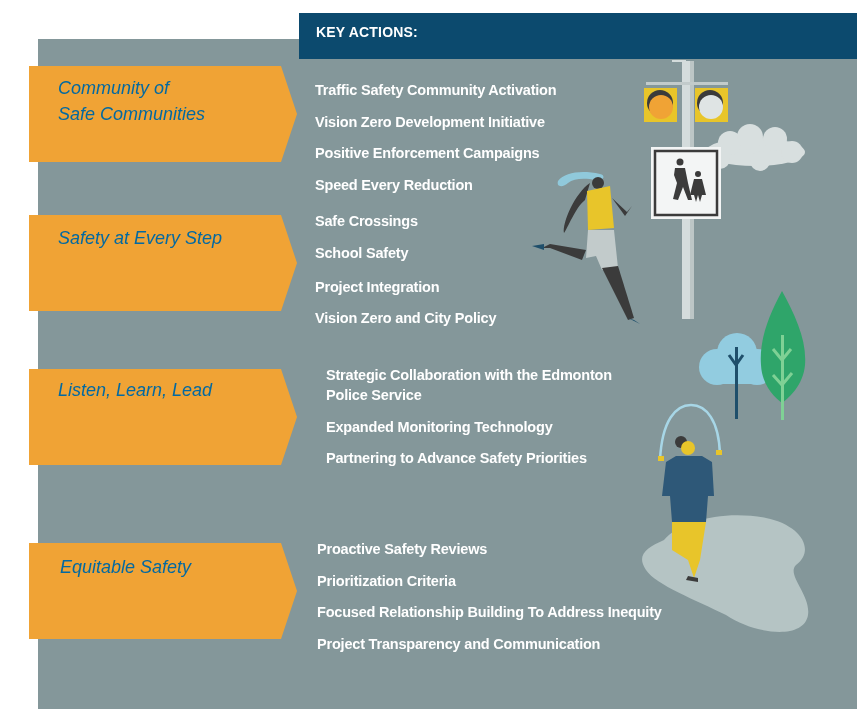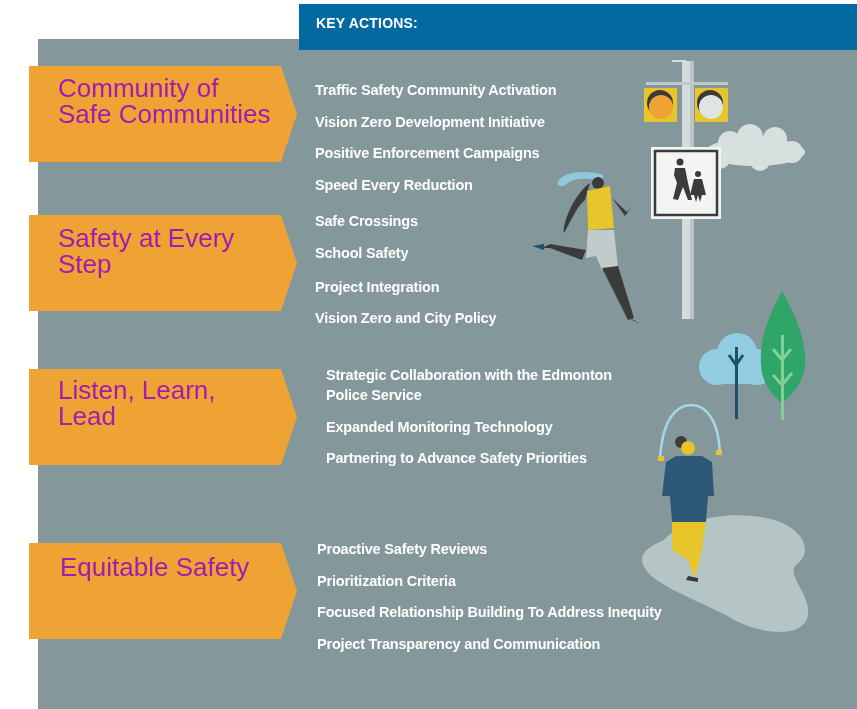--- a/index.html
+++ b/index.html
@@ -1,22 +1,22 @@
 <!DOCTYPE html>
 <html><head>
 <meta charset="utf-8">
 <style>
   html,body{margin:0;padding:0;}
   body{width:857px;height:709px;background:#ffffff;position:relative;overflow:hidden;font-family:"Liberation Sans",sans-serif;}
   .panel{position:absolute;left:38px;top:39px;width:819px;height:670px;background:#84979a;}
-  .header{position:absolute;left:299px;top:4px;width:558px;height:46px;background:#0369a1;}
+  .header{position:absolute;left:299px;top:13px;width:558px;height:46px;background:#0c4a6e;}
   .header-label{position:absolute;left:17px;top:11px;color:#ffffff;font-weight:bold;font-size:14px;letter-spacing:0.2px;}
   .pillar{position:absolute;left:29px;width:268px;height:96px;}
   .pillar svg{position:absolute;left:0;top:0;}
-  .pillar-title{position:absolute;left:29px;top:10px;color:#a21caf;font-size:26px;line-height:26px;width:220px;}
+  .pillar-title{position:absolute;left:29px;top:10px;color:#0369a1;font-size:18px;line-height:26px;width:220px;font-style:italic;}
   .actions{position:absolute;left:315px;}
   .action{color:#ffffff;font-weight:bold;font-size:14.5px;line-height:20px;margin:0;letter-spacing:-0.2px;}
   .illus{position:absolute;}
 </style>
 </head>
 <body>
 
 <div class="panel"></div>
 <div class="header">
   <span class="header-label">KEY ACTIONS:</span>

